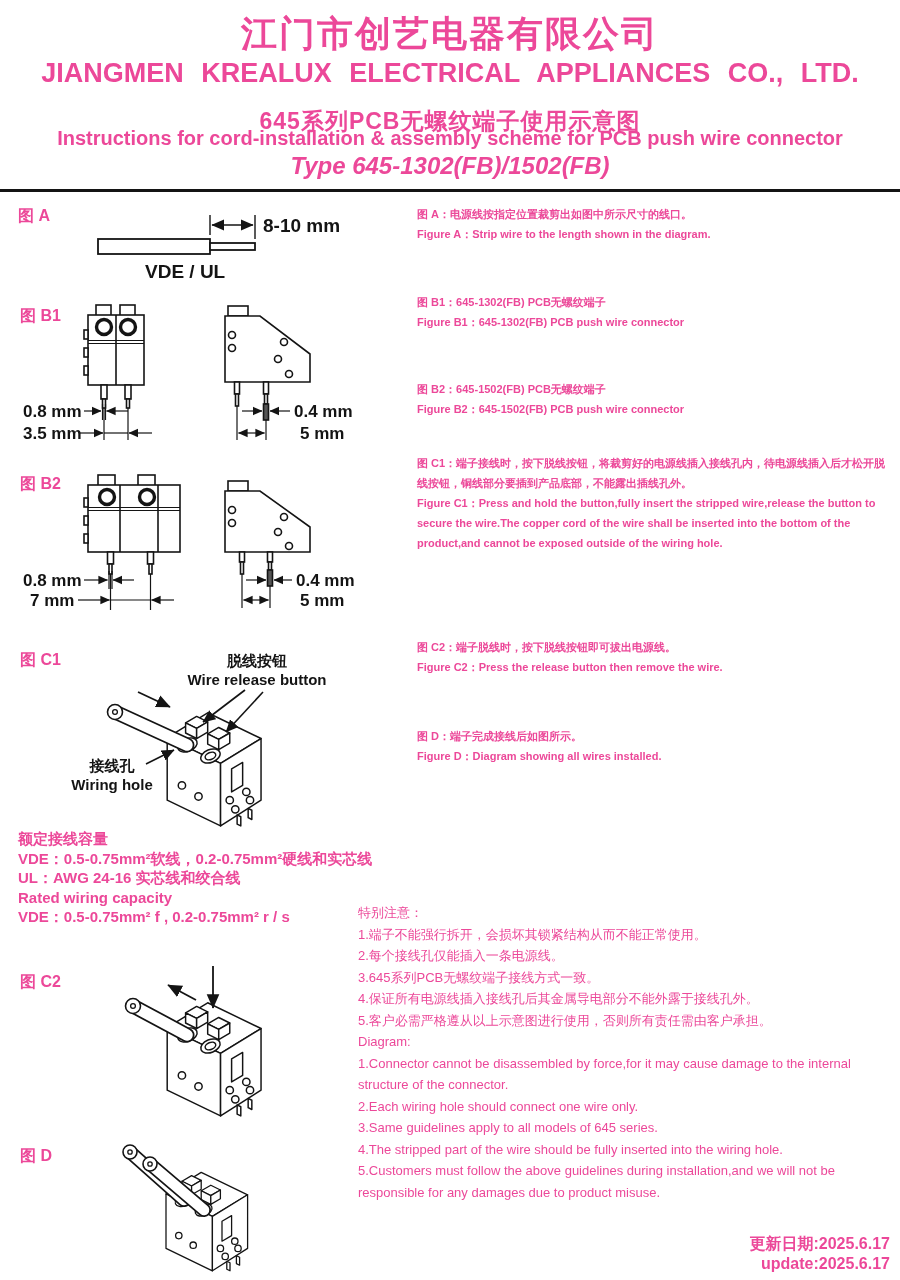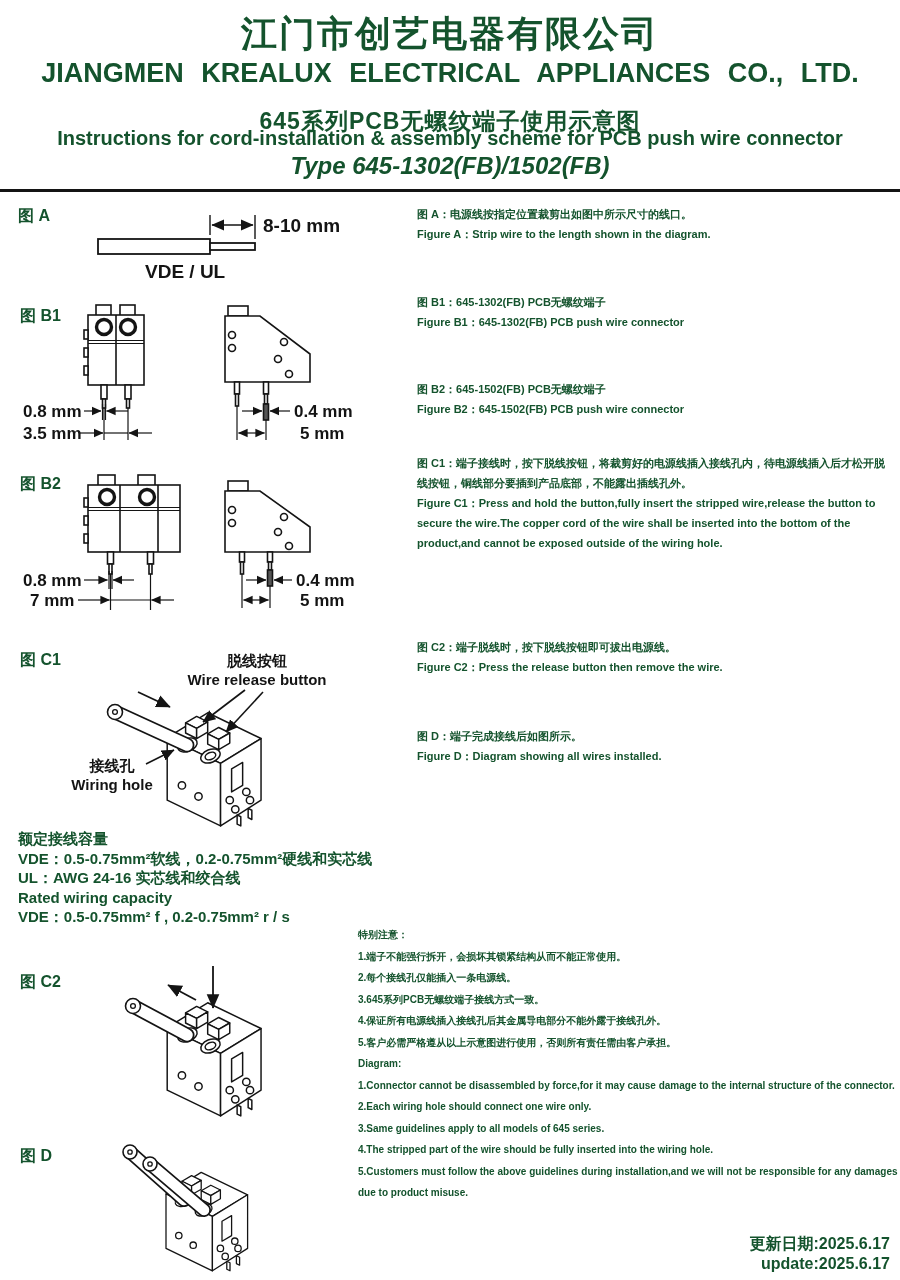--- a/index.html
+++ b/index.html
@@ -1,32 +1,32 @@
 <!DOCTYPE html>
 <html><head>
 <meta charset="utf-8">
 <style>
   html,body{margin:0;padding:0;background:#e8e8e8;}
   .page{
     position:relative;width:900px;height:1280px;background:#ffffff;
     font-family:"Liberation Sans","DejaVu Sans",sans-serif;
-    color:#14532d;overflow:hidden;
+    color:#ec4899;overflow:hidden;
   }
   .abs{position:absolute;}
   .ctr{left:0;width:900px;text-align:center;font-weight:bold;}
   .title-cn{top:10px;font-size:36px;letter-spacing:2px;}
   .title-en{top:58px;font-size:27px;word-spacing:10px;}
   .sub-cn{top:94px;font-size:23px;letter-spacing:1px;margin-top:12px;}
   .sub-en{top:127px;font-size:20px;}
   .type-line{top:152px;font-size:24px;font-style:italic;}
   .divider{top:189px;left:0;width:900px;height:3px;background:#141414;}
   .fig-label{font-weight:bold;font-size:16px;}
   .desc{left:417px;width:476px;font-weight:bold;font-size:11px;line-height:20px;}
   .rated{left:18px;top:829px;width:392px;font-weight:bold;font-size:15px;line-height:19.5px;}
-  .caution{left:358px;top:924px;width:540px;font-weight:bold;font-size:10px;line-height:21.5px;}
+  .caution{left:358px;top:902px;width:540px;font-weight:normal;font-size:13px;line-height:21.5px;}
   .footer{left:600px;top:1234px;width:290px;text-align:right;font-weight:bold;font-size:16px;line-height:20px;}
   svg{display:block;}
   svg text{font-family:"Liberation Sans","DejaVu Sans",sans-serif;font-weight:bold;fill:#141414;}
   .dim-t{font-size:17px;}
   .big-t{font-size:19px;}
   .ann-t{font-size:15px;}
 </style>
 </head>
 <body>
 

